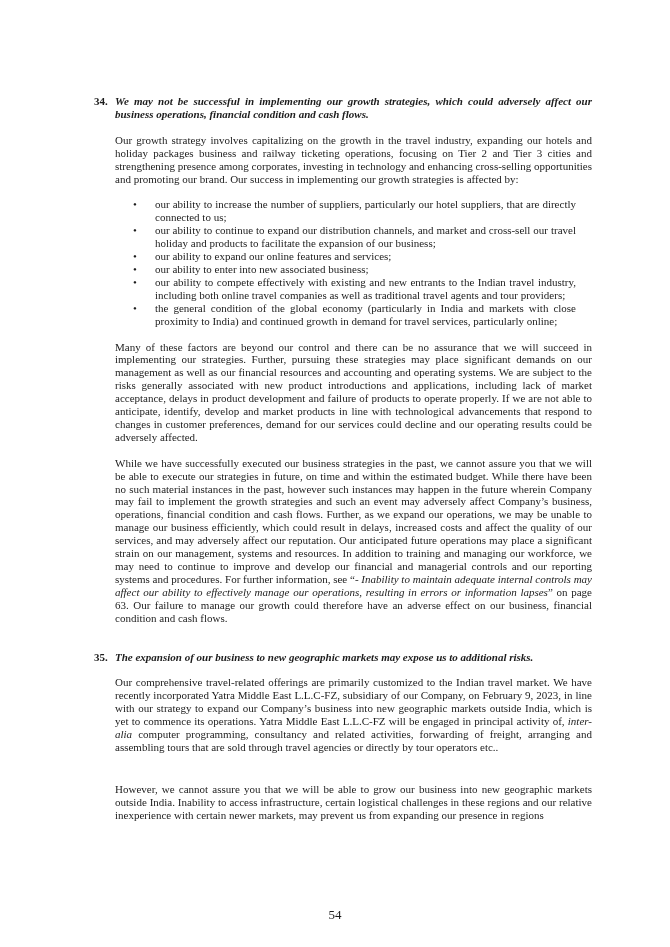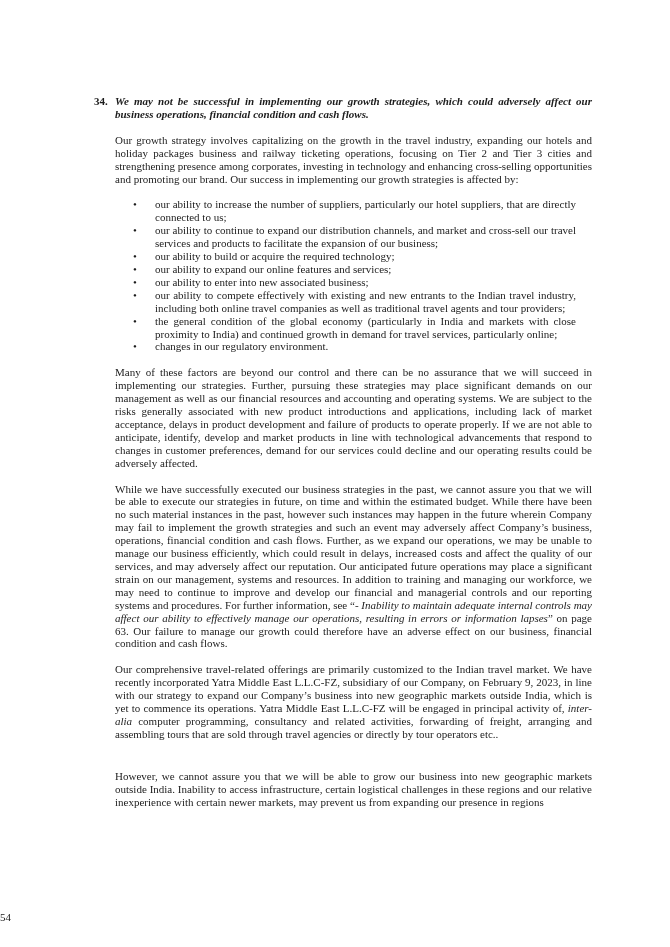--- a/index.html
+++ b/index.html
@@ -52,41 +52,40 @@
   .bullets li::before {
     content: "\2022";
     position: absolute;
     left: 18px;
     top: 0;
   }
   .spacer { height: 16px; }
   .page-number {
     position: absolute;
     bottom: 24px; left: 0; right: 0;
-    text-align: left;
-    font-size: 11px;
+    text-align: center;
+    font-size: 13px;
   }
 </style>
 </head>
 <body>
 
 <div class="page">
   <main class="content" id="doc-content">
       <div class="heading"><span class="num">34.</span><span class="heading-text">We may not be successful in implementing our growth strategies, which could adversely affect our business operations, financial condition and cash flows.</span></div>
       <p class="para"><span>Our growth strategy involves capitalizing on the growth in the travel industry, expanding our hotels and holiday packages business and railway ticketing operations, focusing on Tier 2 and Tier 3 cities and strengthening presence among corporates, investing in technology and enhancing cross-selling opportunities and promoting our brand. Our success in implementing our growth strategies is affected by:</span></p>
       <ul class="bullets">
         <li class="bullet-item">our ability to increase the number of suppliers, particularly our hotel suppliers, that are directly connected to us;</li>
-        <li class="bullet-item">our ability to continue to expand our distribution channels, and market and cross-sell our travel services and products to facilitate the expansion of our business;</li>
-        <li class="bullet-item">our ability to build or acquire the required technology;</li>
+        <li class="bullet-item">our ability to continue to expand our distribution channels, and market and cross-sell our travel holiday and products to facilitate the expansion of our business;</li>
         <li class="bullet-item">our ability to expand our online features and services;</li>
         <li class="bullet-item">our ability to enter into new associated business;</li>
         <li class="bullet-item">our ability to compete effectively with existing and new entrants to the Indian travel industry, including both online travel companies as well as traditional travel agents and tour providers;</li>
         <li class="bullet-item">the general condition of the global economy (particularly in India and markets with close proximity to India) and continued growth in demand for travel services, particularly online;</li>
-        <li class="bullet-item">changes in our regulatory environment.</li>
       </ul>
       <p class="para"><span>Many of these factors are beyond our control and there can be no assurance that we will succeed in implementing our strategies. Further, pursuing these strategies may place significant demands on our management as well as our financial resources and accounting and operating systems. We are subject to the risks generally associated with new product introductions and applications, including lack of market acceptance, delays in product development and failure of products to operate properly. If we are not able to anticipate, identify, develop and market products in line with technological advancements that respond to changes in customer preferences, demand for our services could decline and our operating results could be adversely affected.</span></p>
       <p class="para"><span>While we have successfully executed our business strategies in the past, we cannot assure you that we will be able to execute our strategies in future, on time and within the estimated budget. While there have been no such material instances in the past, however such instances may happen in the future wherein Company may fail to implement the growth strategies and such an event may adversely affect Company’s business, operations, financial condition and cash flows. Further, as we expand our operations, we may be unable to manage our business efficiently, which could result in delays, increased costs and affect the quality of our services, and may adversely affect our reputation. Our anticipated future operations may place a significant strain on our management, systems and resources. In addition to training and managing our workforce, we may need to continue to improve and develop our financial and managerial controls and our reporting systems and procedures. For further information, see “</span><span class="it">- Inability to maintain adequate internal controls may affect our ability to effectively manage our operations, resulting in errors or information lapses</span><span>” on page 63. Our failure to manage our growth could therefore have an adverse effect on our business, financial condition and cash flows.</span></p>
+      <div class="heading"><span class="num">35.</span><span class="heading-text">The expansion of our business to new geographic markets may expose us to additional risks.</span></div>
       <p class="para"><span>Our comprehensive travel-related offerings are primarily customized to the Indian travel market. We have recently incorporated Yatra Middle East L.L.C-FZ, subsidiary of our Company, on February 9, 2023, in line with our strategy to expand our Company’s business into new geographic markets outside India, which is yet to commence its operations. Yatra Middle East L.L.C-FZ will be engaged in principal activity of, </span><span class="it">inter-alia</span><span> computer programming, consultancy and related activities, forwarding of freight, arranging and assembling tours that are sold through travel agencies or directly by tour operators etc..</span></p>
       <div class="spacer"></div>
       <p class="para"><span>However, we cannot assure you that we will be able to grow our business into new geographic markets outside India. Inability to access infrastructure, certain logistical challenges in these regions and our relative inexperience with certain newer markets, may prevent us from expanding our presence in regions</span></p>
     </main>
   <footer class="page-number">54</footer>
 </div>
 
 </body></html>

